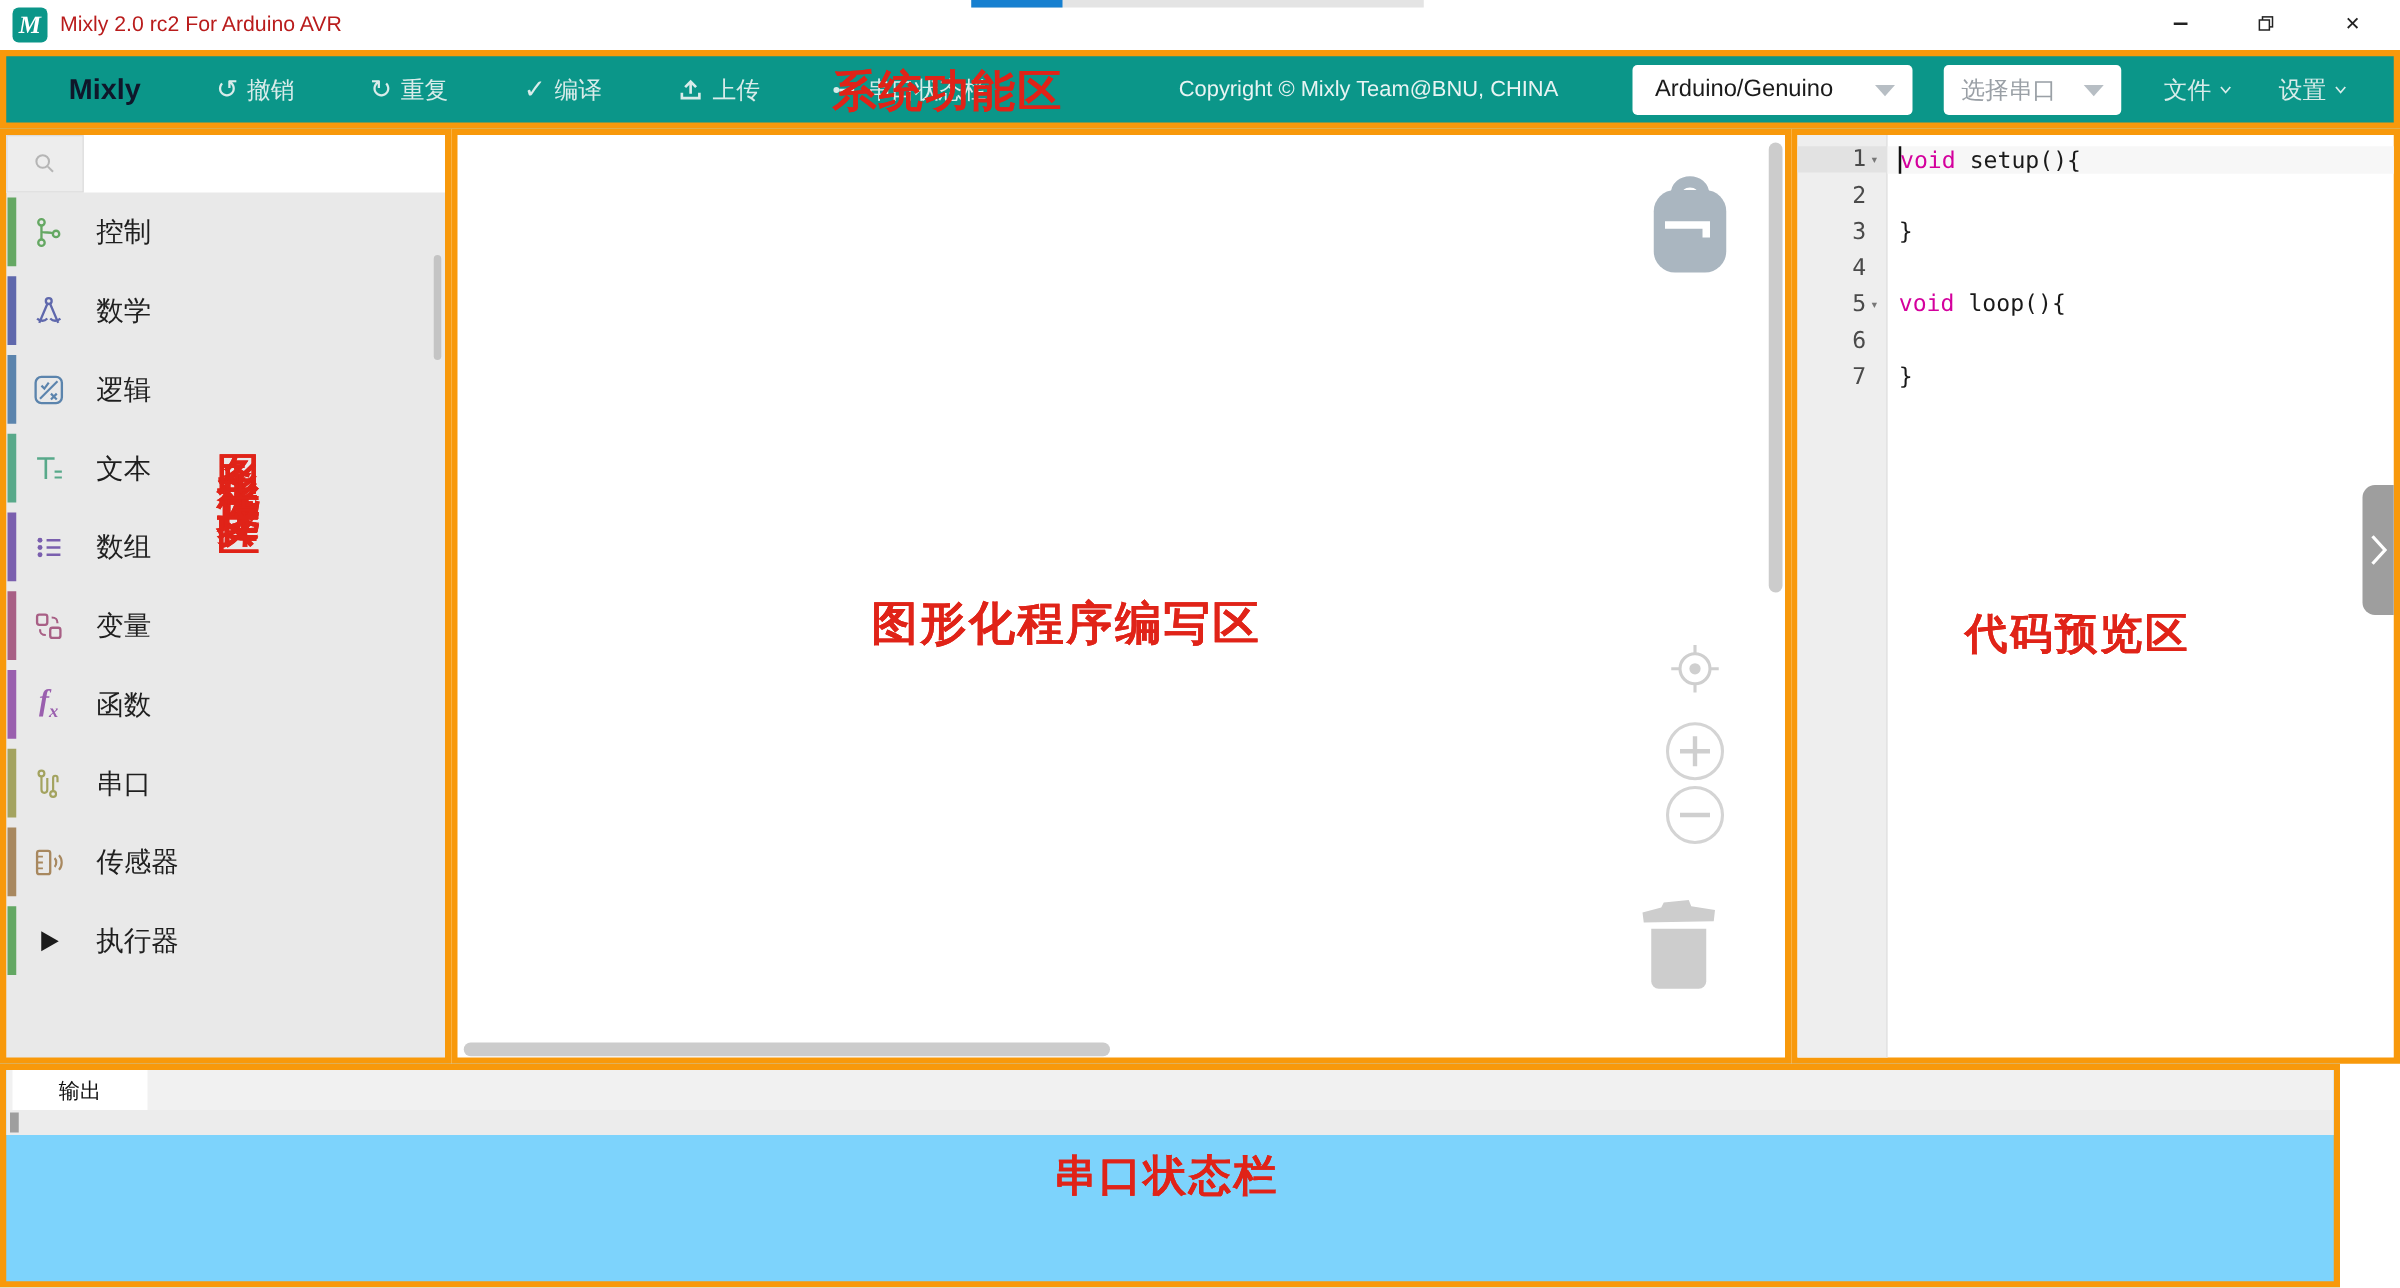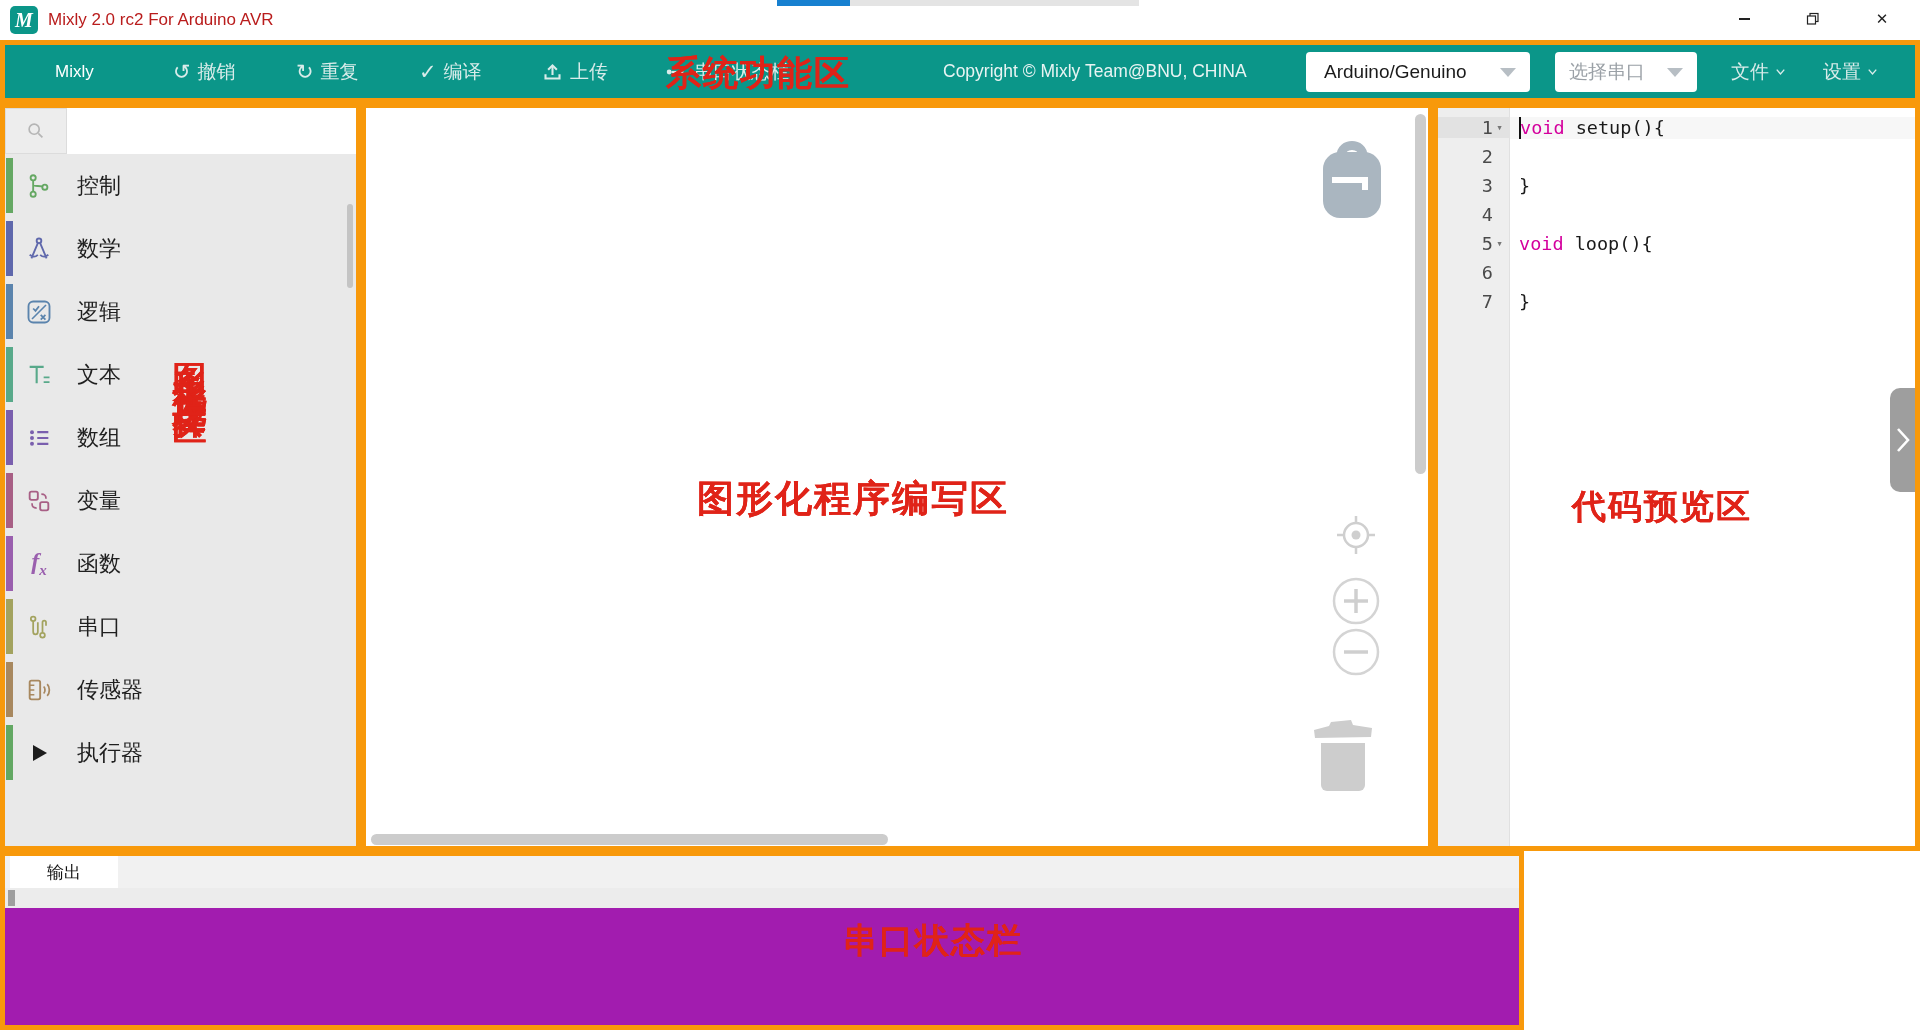--- a/index.html
+++ b/index.html
@@ -19,36 +19,36 @@
   .progress-strip{position:absolute;left:777px;top:0;width:362px;height:6px;background:#e4e4e4;}
   .progress-fill{position:absolute;left:0;top:0;width:73px;height:6px;background:#1780d0;}
   .win-btn{position:absolute;top:0;width:46px;height:38px;display:flex;align-items:center;justify-content:center;color:#222;cursor:default;}
   .win-min{left:1721px;} .win-res{left:1790px;} .win-close{left:1859px;font-size:15px;}
   .min-bar{width:11px;height:1.4px;background:#222;}
 
   
   .toolbar-box{position:absolute;left:0;top:40px;width:1920px;height:63px;border:5px solid var(--orange);background:var(--teal);}
   .tb-inner{position:relative;width:100%;height:100%;color:#d9ecea;}
   .tb-item{position:absolute;top:0;height:53px;display:flex;align-items:center;gap:7px;font-size:19px;white-space:nowrap;}
-  .tb-brand{left:50px;font-size:17px;font-weight:400;color:#ffffff;}
+  .tb-brand{left:50px;font-size:23px;font-weight:700;color:#0f172a;}
   .tb-undo{left:168px;} .tb-redo{left:291px;} .tb-compile{left:414px;} .tb-upload{left:537px;} .tb-serial{left:660px;}
   .tb-glyph{font-size:21px;line-height:1;}
   .tb-copy{left:938px;font-size:17.5px;color:#e8f4f3;}
   .dd{position:absolute;top:7px;height:40px;background:#fff;border-radius:4px;display:flex;align-items:center;padding:0 14px 0 18px;gap:14px;font-size:19px;}
   .dd-board{left:1301px;width:224px;color:#1b1b1b;}
   .dd-port{left:1550px;width:142px;color:#9aa0a6;padding-left:14px;}
   .dd-caret{width:0;height:0;border-left:8px solid transparent;border-right:8px solid transparent;border-top:9px solid #b7bec4;margin-left:auto;}
   .tb-menu{gap:4px;}
   .tb-file{left:1726px;} .tb-settings{left:1818px;}
 
   
   .sidebar-box{position:absolute;left:0;top:103px;width:361px;height:748px;border:5px solid var(--orange);background:#e9e9e9;}
   .canvas-box{position:absolute;left:361px;top:103px;width:1072px;height:748px;border:5px solid var(--orange);background:#fff;}
   .code-box{position:absolute;left:1433px;top:103px;width:487px;height:748px;border:5px solid var(--orange);background:#fff;}
-  .bottom-box{position:absolute;left:0;top:851px;width:1524px;height:179px;border:5px solid var(--orange);background:#a21caf;}
+  .bottom-box{position:absolute;left:0;top:851px;width:1872px;height:179px;border:5px solid var(--orange);background:#7dd3fc;}
 
   
   .search-row{position:relative;height:46px;background:#fff;display:flex;}
   .search-input{flex:1;border:none;outline:none;font-size:19px;padding:0 12px;color:#333;background:#fff;font-family:"Liberation Sans",sans-serif;}
   .search-input::placeholder{color:#9b9b9b;}
   .search-btn{width:62px;background:#ededed;border:1px solid #dcdcdc;display:flex;align-items:center;justify-content:center;cursor:pointer;}
   .cat-list{position:relative;}
   .cat-row{position:relative;height:63px;display:flex;align-items:center;cursor:pointer;}
   .cat-stripe{position:absolute;left:1px;top:4px;width:7px;height:55px;}
   .cat-icon{position:absolute;left:19px;width:30px;height:30px;display:flex;align-items:center;justify-content:center;}
@@ -65,21 +65,21 @@
   .v-scroll{position:absolute;left:1049px;top:6px;width:11px;height:360px;background:#cccccc;border-radius:6px;}
   .h-scroll{position:absolute;left:5px;top:726px;width:517px;height:11px;background:#cccccc;border-radius:6px;}
 
   
   .cm{position:relative;width:100%;height:100%;font-family:"DejaVu Sans Mono","Liberation Mono",monospace;font-size:18.5px;}
   .cm-gutter-bg{position:absolute;left:0;top:0;width:72px;height:100%;background:#eeeeee;border-right:1px solid #e0e0e0;}
   .cm-rows{position:absolute;left:0;top:5px;right:0;}
   .cm-row{display:flex;height:29px;align-items:center;}
   .cm-gutter-cell{width:72px;display:flex;justify-content:flex-end;align-items:center;color:#4a4a4a;padding-right:4px;flex:none;}
   .fold{width:13px;font-size:11px;color:#777;text-align:center;}
-  .cm-text{padding-left:9px;color:#1a1a1a;white-space:pre;display:flex;align-items:center;}
+  .cm-text{padding-left:9px;color:#1a1a1a;white-space:pre;display:flex;align-items:flex-end;}
   .kw{color:var(--kw);}
   .cm-row.active .cm-gutter-cell{background:#e2e2e2;}
   .cm-row.active .cm-text{background:#f7f7f7;flex:1;}
   .cursor{display:inline-block;width:2px;height:22px;background:#111;margin-right:-1px;}
   .collapse-tab{position:absolute;right:0;top:280px;width:25px;height:104px;background:#9e9e9e;border-radius:10px 0 0 10px;display:flex;align-items:center;justify-content:center;cursor:pointer;}
 
   
   .tabstrip{position:relative;height:32px;background:#f1f1f1;}
   .tab-active{position:absolute;left:5px;top:0;width:108px;height:32px;background:#fff;display:flex;align-items:center;justify-content:center;font-size:17px;color:#111;cursor:pointer;}
   .out-strip{position:relative;height:20px;background:#ececec;}

